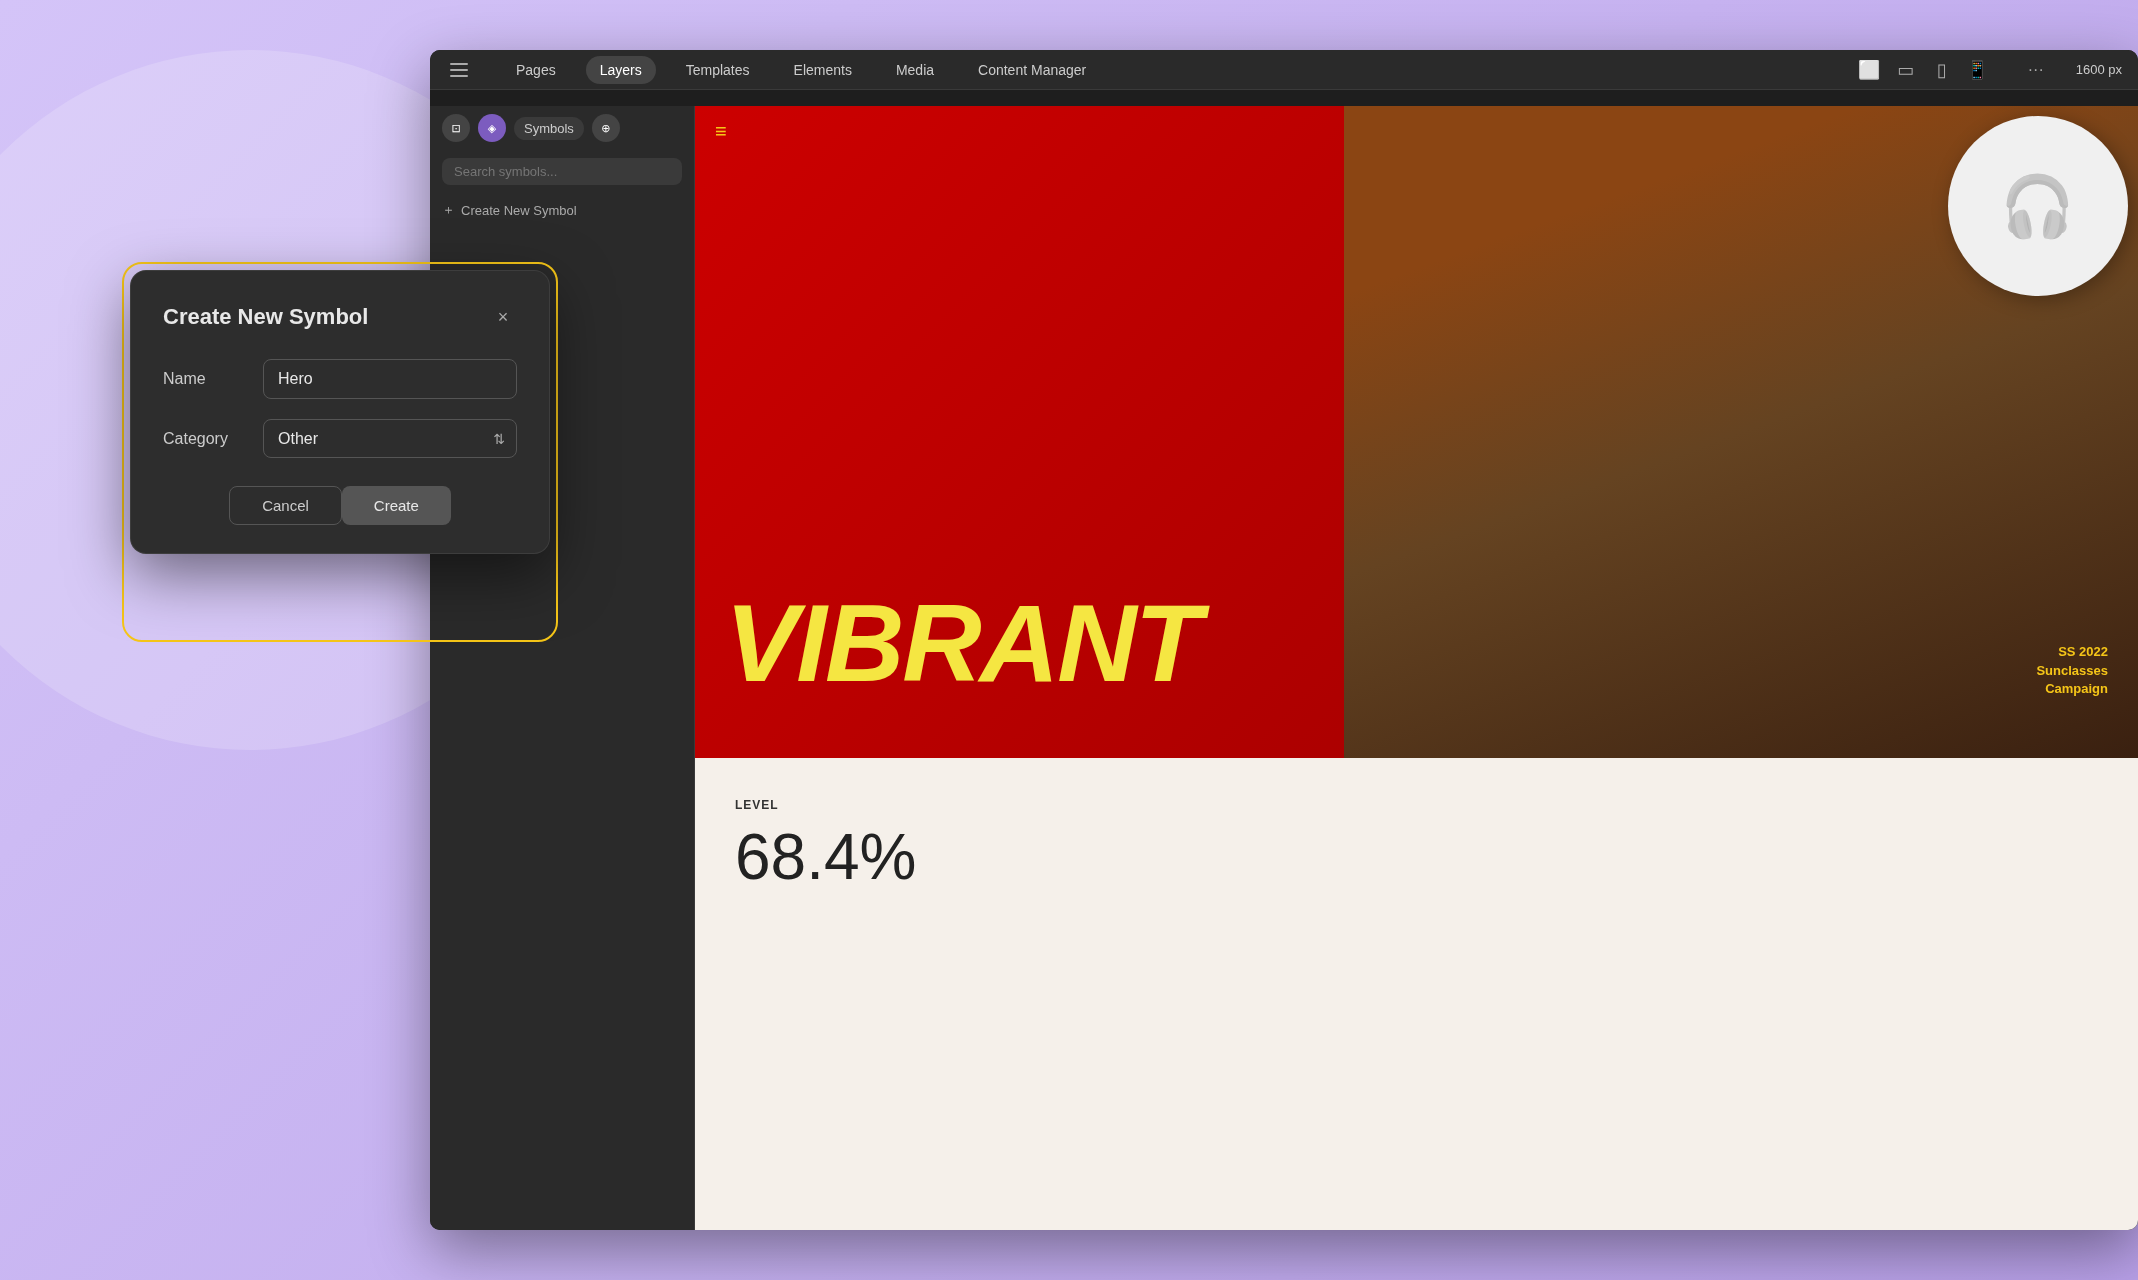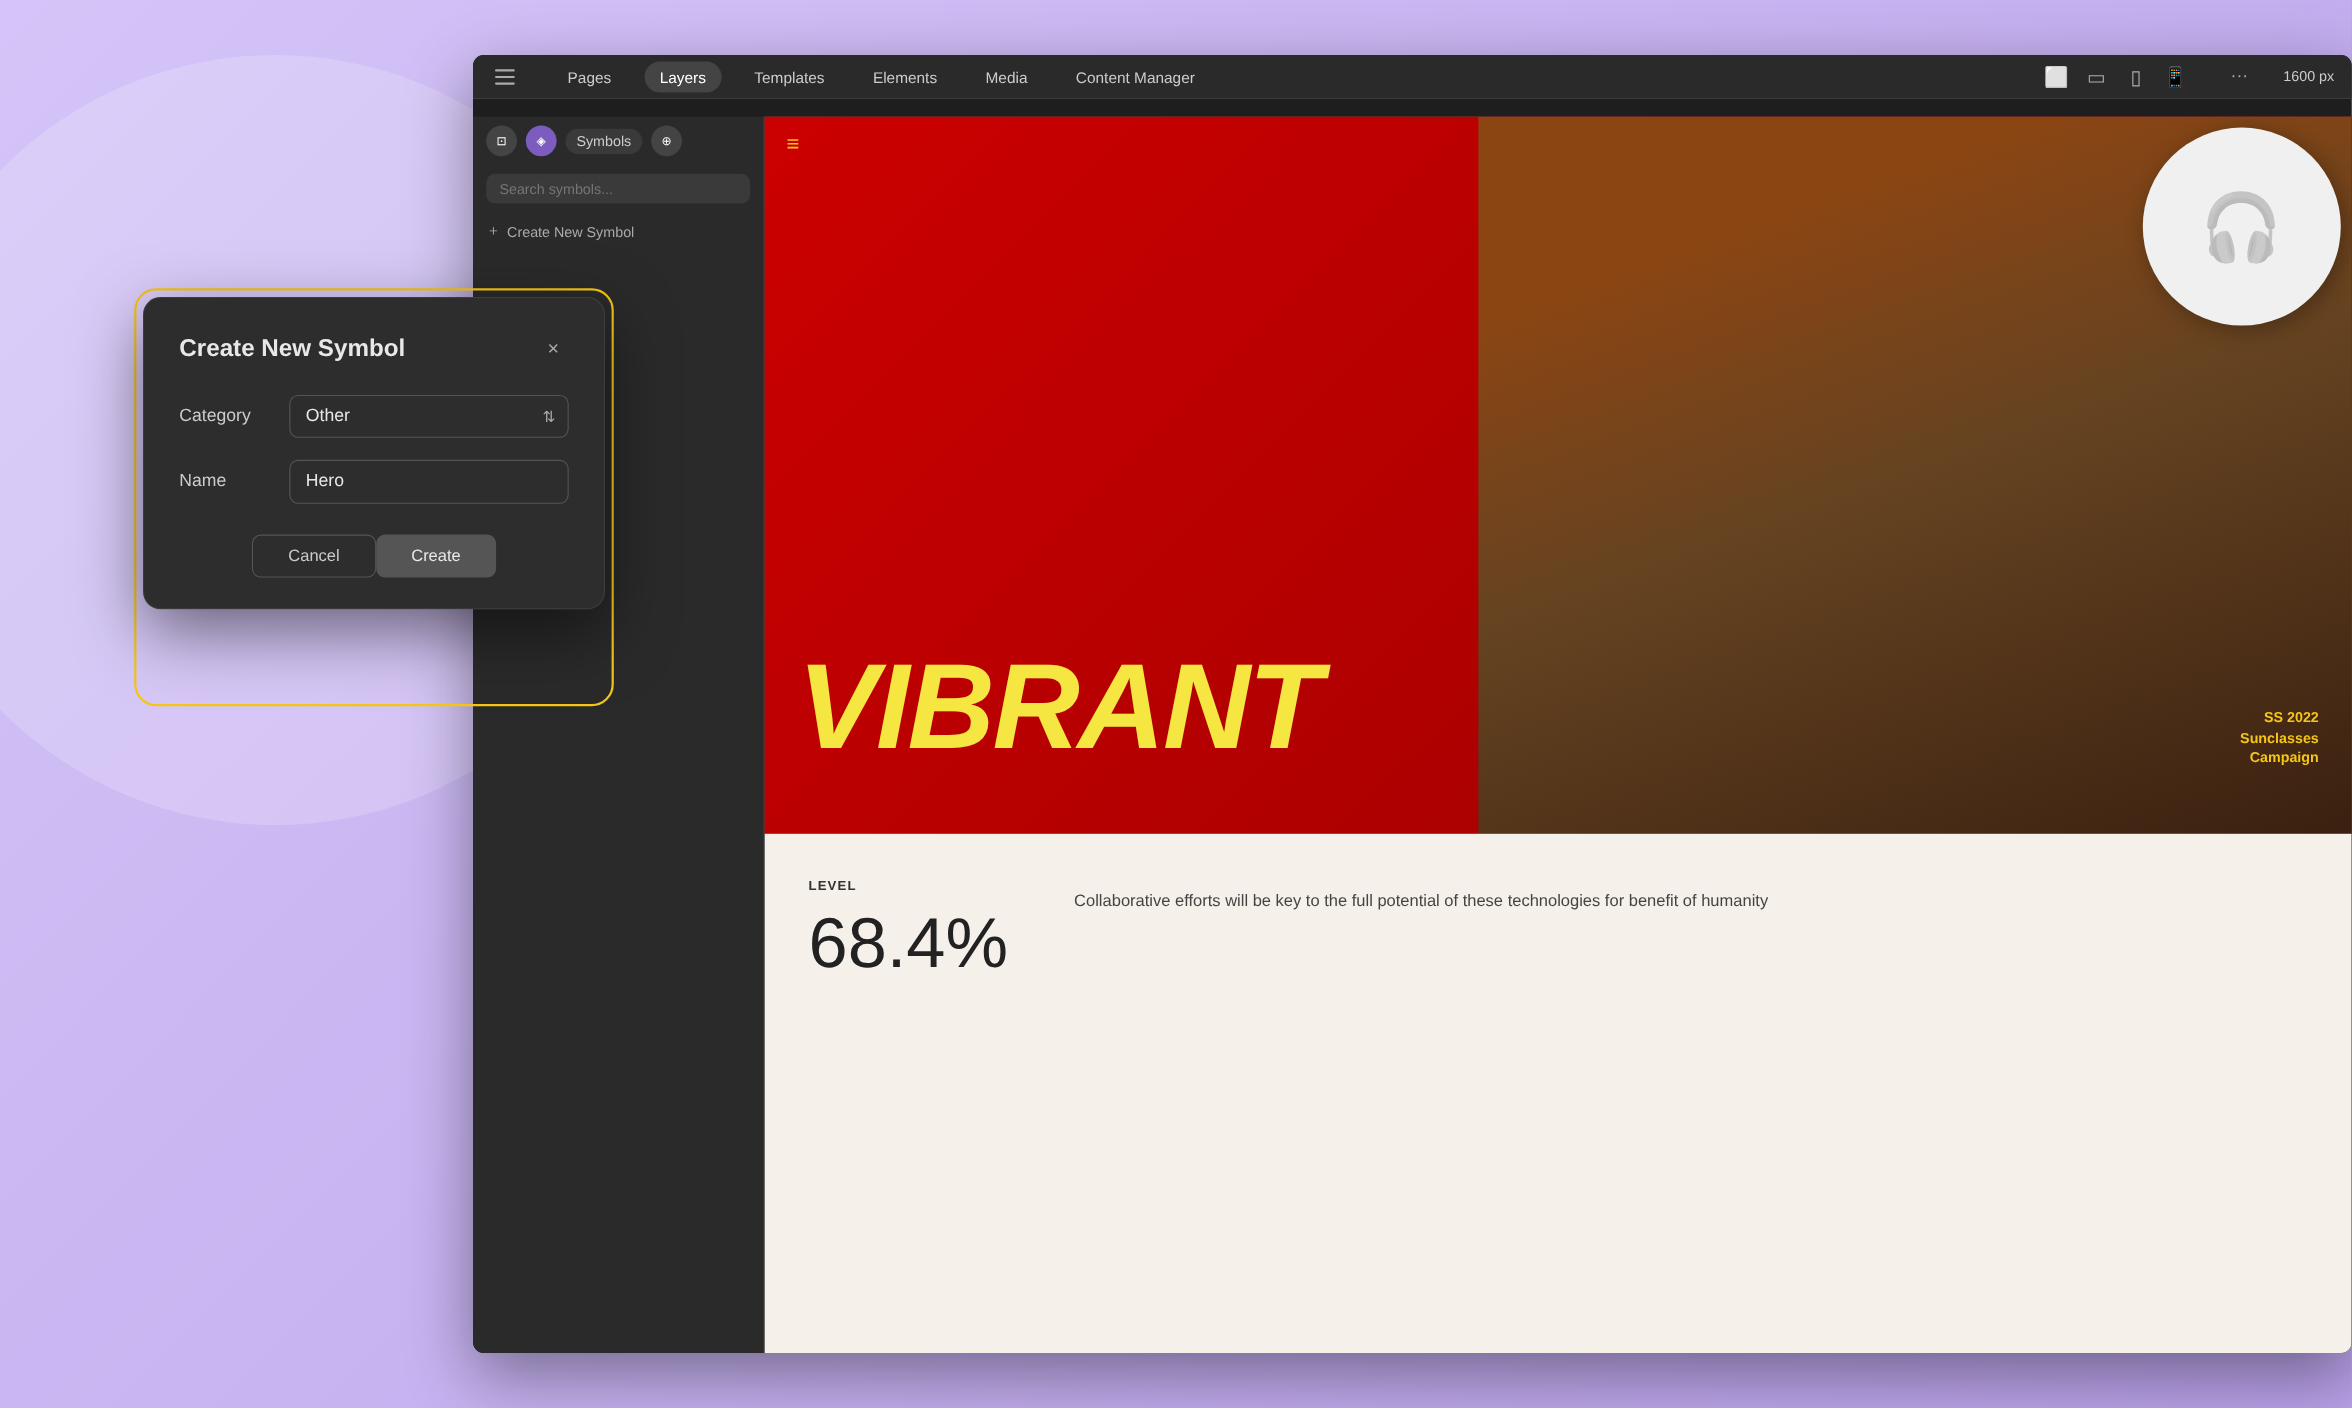--- a/index.html
+++ b/index.html
@@ -581,52 +581,49 @@
         <div>Sunclasses</div>
         <div>Campaign</div>
       </div>
     </div>
 
     <div class="bottom-section">
       <div class="level-block">
         <div class="level-label">LEVEL</div>
         <div class="level-value">68.4%</div>
       </div>
-      <div class="desc-block">
-        <div class="desc-text">Collaborative efforts will be key to the full potential of these technologies for benefit of humanity</div>
-      </div>
     </div>
 
   </div>
 </div>
 
 <div class="modal-highlight"></div>
 
 <div class="modal-overlay">
   <div class="modal">
 
     <div class="modal-header">
       <span class="modal-title">Create New Symbol</span>
       <button class="modal-close">×</button>
+    </div>
+
+    <div class="modal-field">
+      <span class="modal-label">Name</span>
+      <input class="modal-input" type="text" value="Hero" style="">
     </div>
 
     <div class="modal-field">
       <span class="modal-label">Category</span>
       <div class="modal-select-wrapper">
         <select class="modal-select">
           <option>Other</option>
         </select>
         <span class="select-arrow">⇅</span>
       </div>
     </div>
 
-    <div class="modal-field">
-      <span class="modal-label">Name</span>
-      <input class="modal-input" type="text" value="Hero" style="">
-    </div>
-
     <div class="modal-actions">
       <button class="btn-cancel">Cancel</button>
       <button class="btn-create">Create</button>
     </div>
 
   </div>
 </div>
 
 </body></html>

